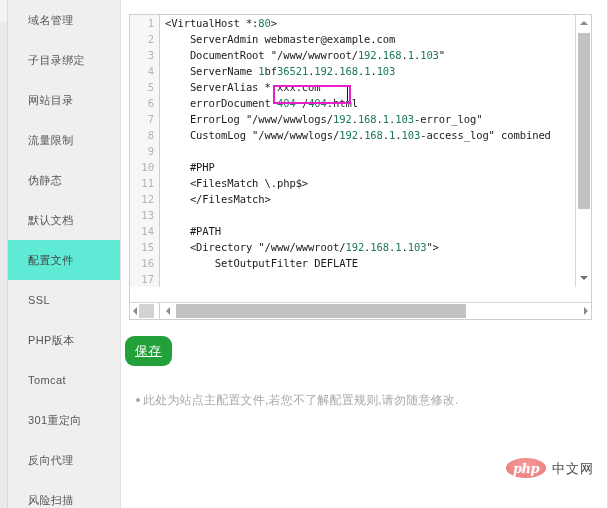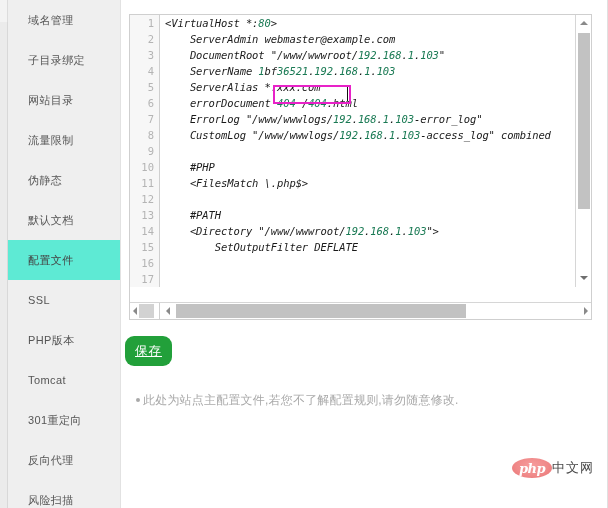--- a/index.html
+++ b/index.html
@@ -117,21 +117,20 @@
   }
   .code-line {
     height: 16px;
     line-height: 16px;
     font-family: "DejaVu Sans Mono", "Liberation Mono", monospace;
     font-size: 10.5px;
     color: #1a1a1a;
     white-space: pre;
     padding-left: 4px;
     letter-spacing: -0.1px;
-    font-style: italic;
   }
   .tk-num { color: #1a7a54; }
 
   
   #alias-box {
     position: absolute;
     left: 112px;
     top: 70px;
     width: 78px;
     height: 19px;
@@ -261,21 +260,22 @@
     width: 4px; height: 4px;
     background: #a9a9a9;
     border-radius: 50%;
   }
 
   
   #watermark {
     position: absolute;
     right: 14px; bottom: 30px;
     display: flex;
-    align-items: center;
+    align-items: flex-end;
+    gap: 6px;
   }
   #php-oval {
     width: 40px; height: 20px;
     border-radius: 50%;
     background: radial-gradient(ellipse at 50% 40%, #f79d9d 0%, #f08a8a 55%, #ea7070 100%);
     color: #ffffff;
     font-family: "DejaVu Serif", "Liberation Serif", serif;
     font-style: italic;
     font-weight: bold;
     font-size: 13px;
@@ -353,20 +353,21 @@
             <div class="code-line">    ServerAdmin webmaster@example.com</div>
             <div class="code-line">    DocumentRoot "/www/wwwroot/<span class="tk-num">192</span>.<span class="tk-num">168</span>.<span class="tk-num">1</span>.<span class="tk-num">103</span>"</div>
             <div class="code-line">    ServerName <span class="tk-num">1</span>bf<span class="tk-num">36521</span>.<span class="tk-num">192</span>.<span class="tk-num">168</span>.<span class="tk-num">1</span>.<span class="tk-num">103</span></div>
             <div class="code-line">    ServerAlias *.xxx.com</div>
             <div class="code-line">    errorDocument <span class="tk-num">404</span> /<span class="tk-num">404</span>.html</div>
             <div class="code-line">    ErrorLog "/www/wwwlogs/<span class="tk-num">192</span>.<span class="tk-num">168</span>.<span class="tk-num">1</span>.<span class="tk-num">103</span>-error_log"</div>
             <div class="code-line">    CustomLog "/www/wwwlogs/<span class="tk-num">192</span>.<span class="tk-num">168</span>.<span class="tk-num">1</span>.<span class="tk-num">103</span>-access_log" combined</div>
             <div class="code-line"></div>
             <div class="code-line">    #PHP</div>
             <div class="code-line">    &lt;FilesMatch \.php$&gt;</div>
+            <div class="code-line">    &lt;/FilesMatch&gt;</div>
             <div class="code-line"></div>
             <div class="code-line">    #PATH</div>
             <div class="code-line">    &lt;Directory "/www/wwwroot/<span class="tk-num">192</span>.<span class="tk-num">168</span>.<span class="tk-num">1</span>.<span class="tk-num">103</span>"&gt;</div>
             <div class="code-line">        SetOutputFilter DEFLATE</div>
           </div>
         <div id="alias-box" style="border-color: rgb(232, 34, 200);"></div>
         <div id="caret"></div>
       </div>
 
       <div id="vscroll">

